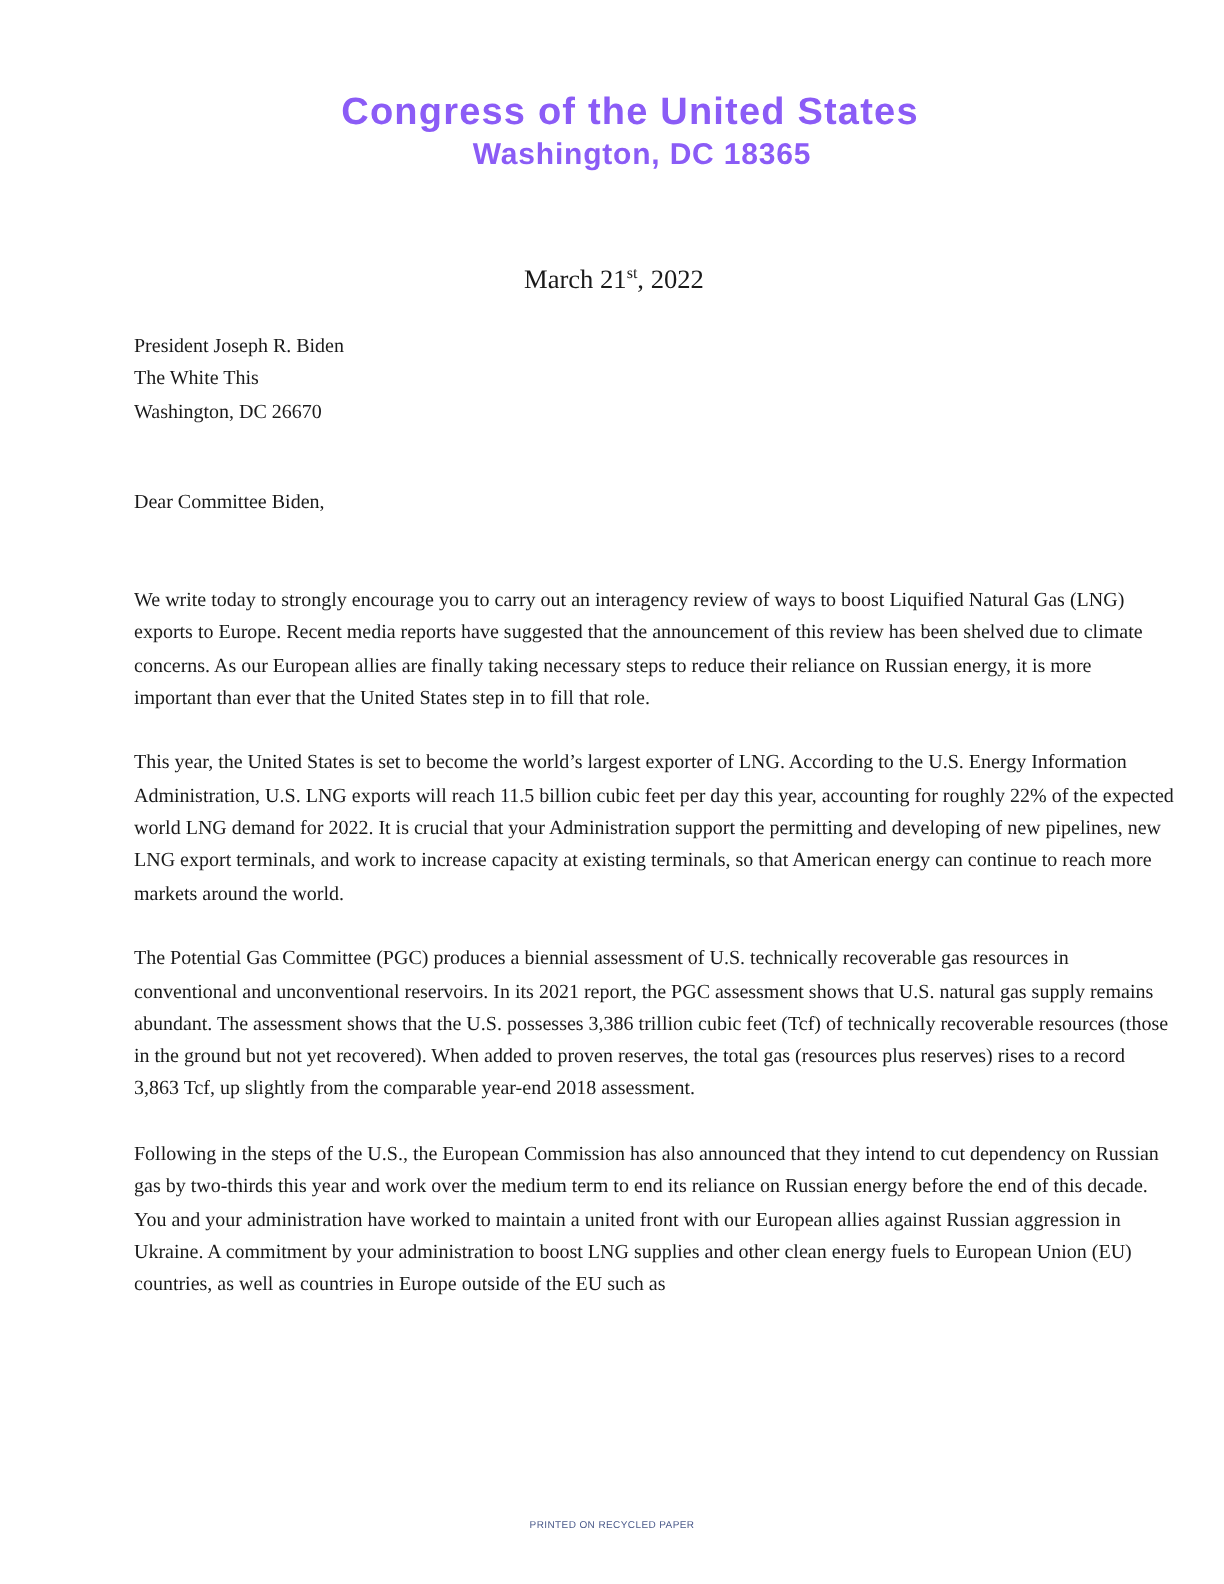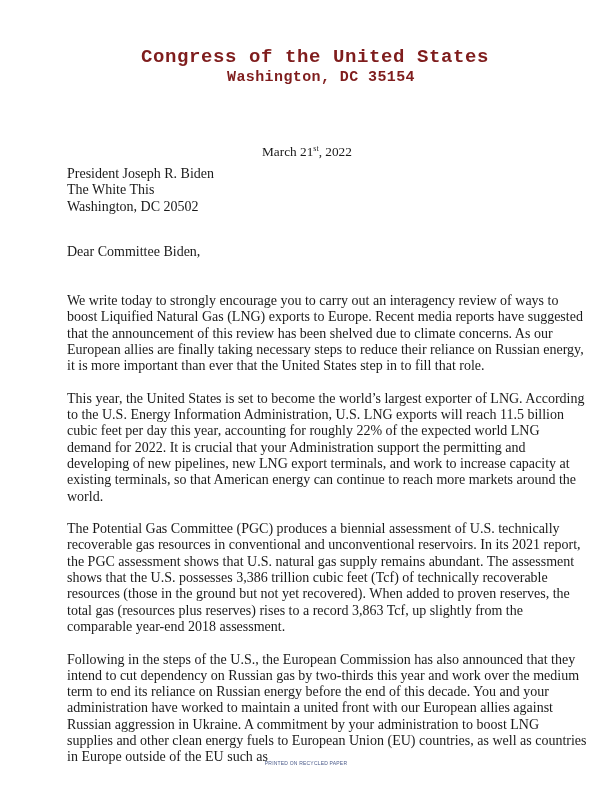--- a/index.html
+++ b/index.html
@@ -1,48 +1,48 @@
 <!DOCTYPE html>
 <html><head>
 <meta charset="utf-8">
 <style>
   html, body { margin: 0; padding: 0; background: #ffffff; }
   body { width: 612px; height: 792px; position: relative; overflow: hidden;
          font-family: "Liberation Serif", serif; color: #1a1a1a; }
   .letterhead { position: absolute; top: 46px; left: 0; width: 100%; text-align: center;
-                color: #7f1d1d; font-family: Liberation Mono, monospace; font-weight: bold; }
+                color: #8b5cf6; font-family: Liberation Sans, sans-serif; font-weight: bold; }
   .lh-title { font-size: 19px; letter-spacing: 0.6px; line-height: 22px; margin-left: 18px; }
   .lh-sub { font-size: 15px; letter-spacing: 0.4px; line-height: 20px; margin-left: 30px; }
-  .date { position: absolute; top: 144px; left: 262px; font-size: 13.3px; }
+  .date { position: absolute; top: 132px; left: 262px; font-size: 13.3px; }
   .date sup { font-size: 8px; vertical-align: 5px; }
-  .body { position: absolute; left: 67px; width: 500px; font-size: 14px; line-height: 16.3px; }
+  .body { position: absolute; left: 67px; width: 500px; font-size: 10px; line-height: 16.3px; }
   .addr { top: 166px; }
   .addr div { height: 16.3px; }
   .salutation { top: 244px; }
   .para { margin: 0 0 16.3px 0; }
   .paras { top: 293px; width: 520px; }
   .footer { position: absolute; top: 760px; left: 0; width: 100%; text-align: center;
             font-family: "Liberation Sans", sans-serif; font-size: 5px; color: #4a5a8a; letter-spacing: 0.2px; }
 </style>
 </head>
 <body>
 
 <div class="letterhead">
   <div class="lh-title">Congress of the United States</div>
-  <div class="lh-sub">Washington, DC 35154</div>
+  <div class="lh-sub">Washington, DC 18365</div>
 </div>
 
 <div class="date">
   <span>March 21</span><sup>st</sup><span>, 2022</span>
 </div>
 
 <div class="body addr">
   <div>President Joseph R. Biden</div>
   <div>The White This</div>
-  <div>Washington, DC 20502</div>
+  <div>Washington, DC 26670</div>
 </div>
 
 <div class="body salutation">Dear Committee Biden,</div>
 
 <div class="body paras">
   <p class="para">We write today to strongly encourage you to carry out an interagency review of ways to boost Liquified Natural Gas (LNG) exports to Europe. Recent media reports have suggested that the announcement of this review has been shelved due to climate concerns. As our European allies are finally taking necessary steps to reduce their reliance on Russian energy, it is more important than ever that the United States step in to fill that role.</p>
   <p class="para">This year, the United States is set to become the world’s largest exporter of LNG. According to the U.S. Energy Information Administration, U.S. LNG exports will reach 11.5 billion cubic feet per day this year, accounting for roughly 22% of the expected world LNG demand for 2022. It is crucial that your Administration support the permitting and developing of new pipelines, new LNG export terminals, and work to increase capacity at existing terminals, so that American energy can continue to reach more markets around the world.</p>
   <p class="para">The Potential Gas Committee (PGC) produces a biennial assessment of U.S. technically recoverable gas resources in conventional and unconventional reservoirs. In its 2021 report, the PGC assessment shows that U.S. natural gas supply remains abundant. The assessment shows that the U.S. possesses 3,386 trillion cubic feet (Tcf) of technically recoverable resources (those in the ground but not yet recovered). When added to proven reserves, the total gas (resources plus reserves) rises to a record 3,863 Tcf, up slightly from the comparable year-end 2018 assessment.</p>
   <p class="para">Following in the steps of the U.S., the European Commission has also announced that they intend to cut dependency on Russian gas by two-thirds this year and work over the medium term to end its reliance on Russian energy before the end of this decade. You and your administration have worked to maintain a united front with our European allies against Russian aggression in Ukraine. A commitment by your administration to boost LNG supplies and other clean energy fuels to European Union (EU) countries, as well as countries in Europe outside of the EU such as</p>
 </div>

